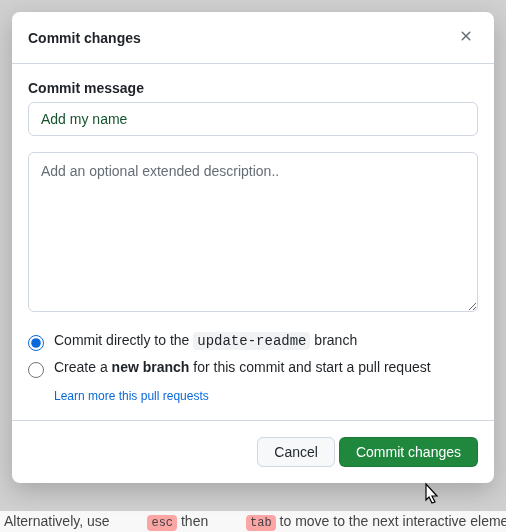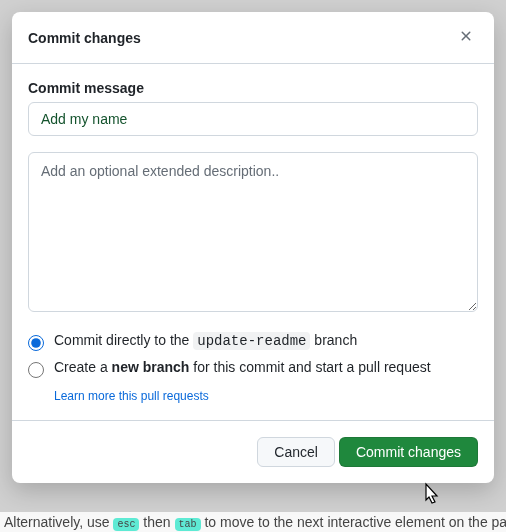--- a/index.html
+++ b/index.html
@@ -21,24 +21,25 @@
       left: 0;
       right: 0;
       padding: 2px 4px;
       font-size: 14px;
       color: #444;
       background: #f8f8f8;
       white-space: nowrap;
     }
     .backdrop-text code {
       font-family: ui-monospace, SFMono-Regular, Consolas, "Liberation Mono", Menlo, monospace;
-      background: #5eead4;
+      background: #fca5a5;
       padding: 1px 4px;
       border-radius: 4px;
-      font-size: 10px;
+      font-size: 12px;
+      margin-left: 34px;
     }
     .modal {
       position: absolute;
       top: 12px;
       left: 12px;
       right: 12px;
       background: #fff;
       border-radius: 8px;
       box-shadow: 0 8px 24px rgba(0,0,0,0.2);
       display: flex;

